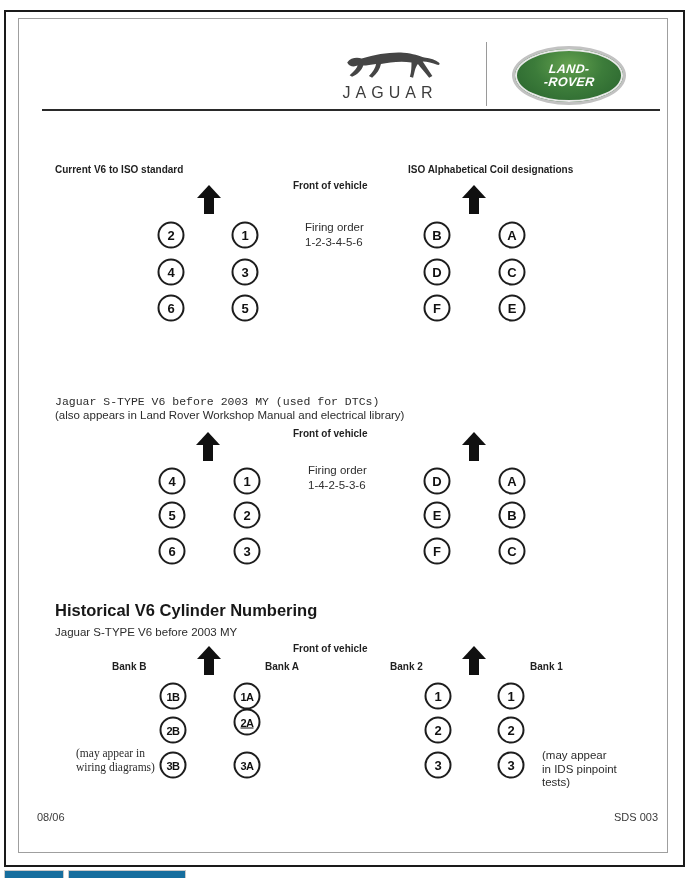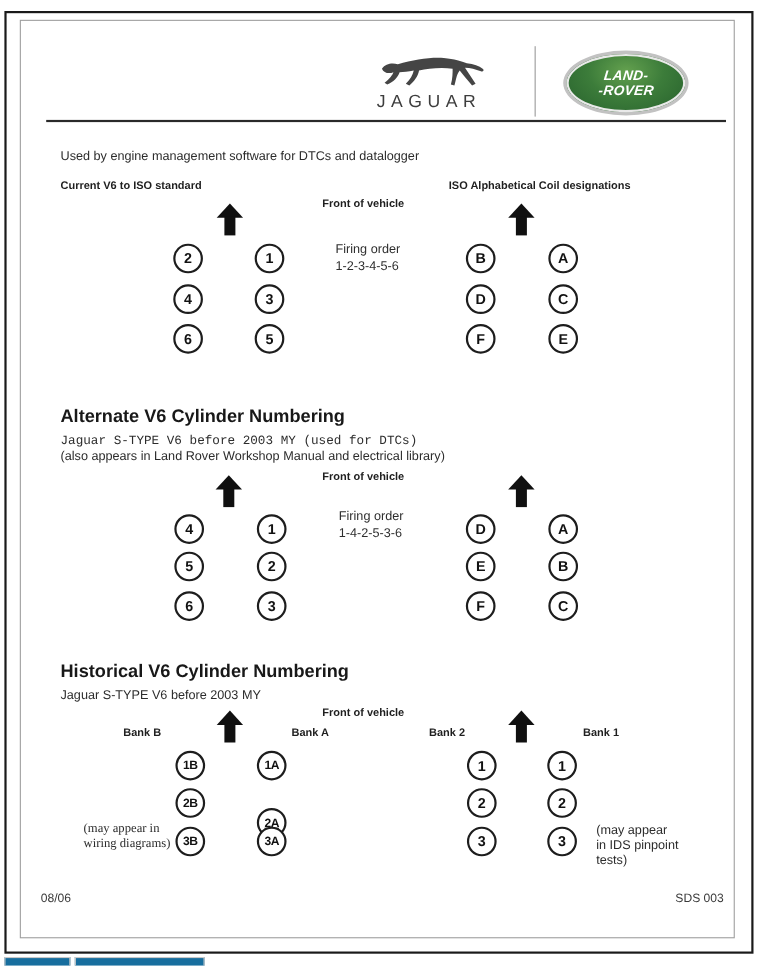--- a/index.html
+++ b/index.html
@@ -89,21 +89,20 @@
       C12 26 6 25 4 20 Z"></path>
   </svg>
   <div class="jaguar-word">JAGUAR</div>
   <div class="logo-divider"></div>
   <div class="lr-badge">
     <span class="lr-text">LAND-</span>
     <span class="lr-text">-ROVER</span>
   </div>
 
   <div class="rule"></div>
-  <div class="doc-subtitle">Used by engine management software for DTCs and datalogger</div>
 
   <div class="lbl" style="left:55px; top:164px;">Current V6 to ISO standard</div>
   <div class="lbl" style="left:408px; top:164px;">ISO Alphabetical Coil designations</div>
   <div class="lbl" style="left:293px; top:180px;">Front of vehicle</div>
   <div class="arrow" style="left:197px; top:185px;"></div>
   <div class="arrow" style="left:462px; top:185px;"></div>
 
   <div class="firing" style="left:305px; top:220px;">
     <span>Firing order</span>
     <span>1-2-3-4-5-6</span>
@@ -115,21 +114,20 @@
   <div class="circ" style="left:245px; top:235px;">1</div>
   <div class="circ" style="left:245px; top:272px;">3</div>
   <div class="circ" style="left:245px; top:308px;">5</div>
   <div class="circ" style="left:437px; top:235px;">B</div>
   <div class="circ" style="left:437px; top:272px;">D</div>
   <div class="circ" style="left:437px; top:308px;">F</div>
   <div class="circ" style="left:512px; top:235px;">A</div>
   <div class="circ" style="left:512px; top:272px;">C</div>
   <div class="circ" style="left:512px; top:308px;">E</div>
 
-  <div class="sec-heading" style="left:55px; top:370px;">Alternate V6 Cylinder Numbering</div>
   <div class="sub" style="left:55px; top:395px;font-family:Liberation Mono, monospace;">Jaguar S-TYPE V6 before 2003 MY (used for DTCs)</div>
   <div class="sub" style="left:55px; top:409px;">(also appears in Land Rover Workshop Manual and electrical library)</div>
   <div class="lbl" style="left:293px; top:428px;">Front of vehicle</div>
   <div class="arrow" style="left:196px; top:432px;"></div>
   <div class="arrow" style="left:462px; top:432px;"></div>
 
   <div class="firing" style="left:308px; top:463px;">
     <span>Firing order</span>
     <span>1-4-2-5-3-6</span>
   </div>
@@ -155,21 +153,21 @@
 
   <div class="lbl" style="left:112px; top:661px;">Bank B</div>
   <div class="lbl" style="left:265px; top:661px;">Bank A</div>
   <div class="lbl" style="left:390px; top:661px;">Bank 2</div>
   <div class="lbl" style="left:530px; top:661px;">Bank 1</div>
 
   <div class="circ two" style="left:173px; top:696px;">1B</div>
   <div class="circ two" style="left:173px; top:730px;">2B</div>
   <div class="circ two" style="left:173px; top:765px;">3B</div>
   <div class="circ two" style="left:247px; top:696px;">1A</div>
-  <div class="circ two" style="left:247px; top:748px;text-decoration:underline;">2A</div>
+  <div class="circ two" style="left:247px; top:722px;text-decoration:underline;">2A</div>
   <div class="circ two" style="left:247px; top:765px;text-align:right;">3A</div>
   <div class="circ" style="left:438px; top:696px;">1</div>
   <div class="circ" style="left:438px; top:730px;">2</div>
   <div class="circ" style="left:438px; top:765px;">3</div>
   <div class="circ" style="left:511px; top:696px;">1</div>
   <div class="circ" style="left:511px; top:730px;">2</div>
   <div class="circ" style="left:511px; top:765px;">3</div>
 
   <div class="note" style="left:76px; top:747px;font-family:Liberation Serif, serif;">
     <span>(may appear in</span>

